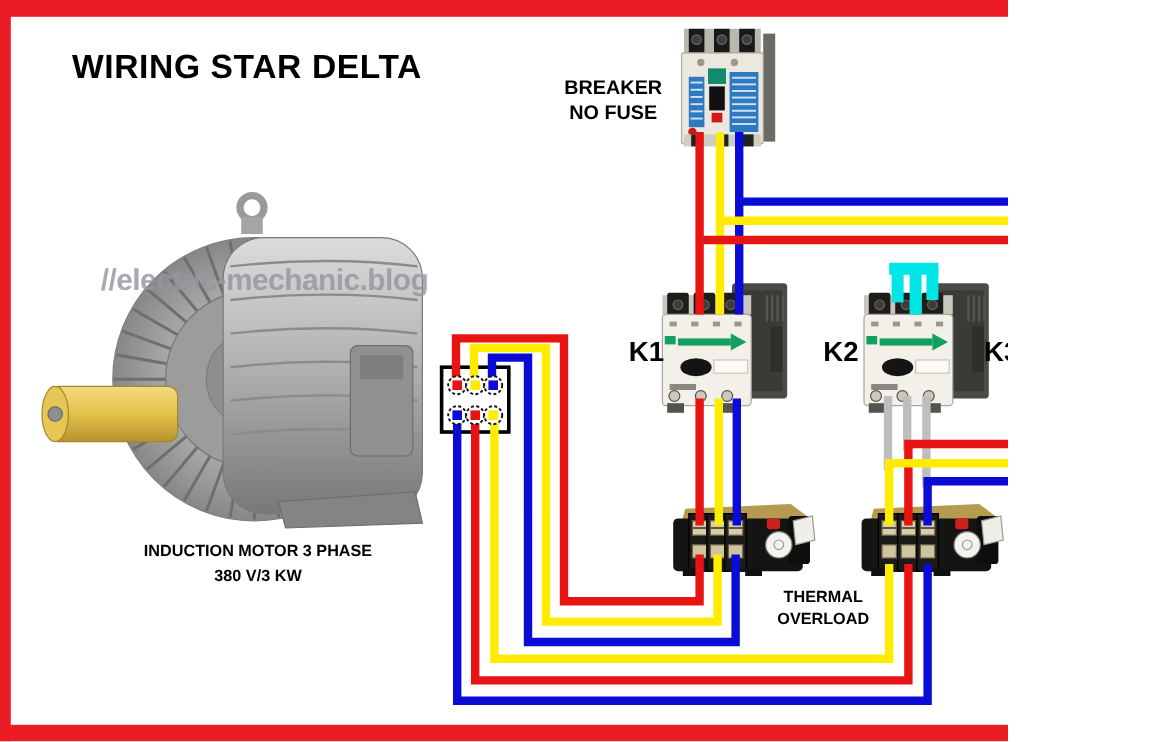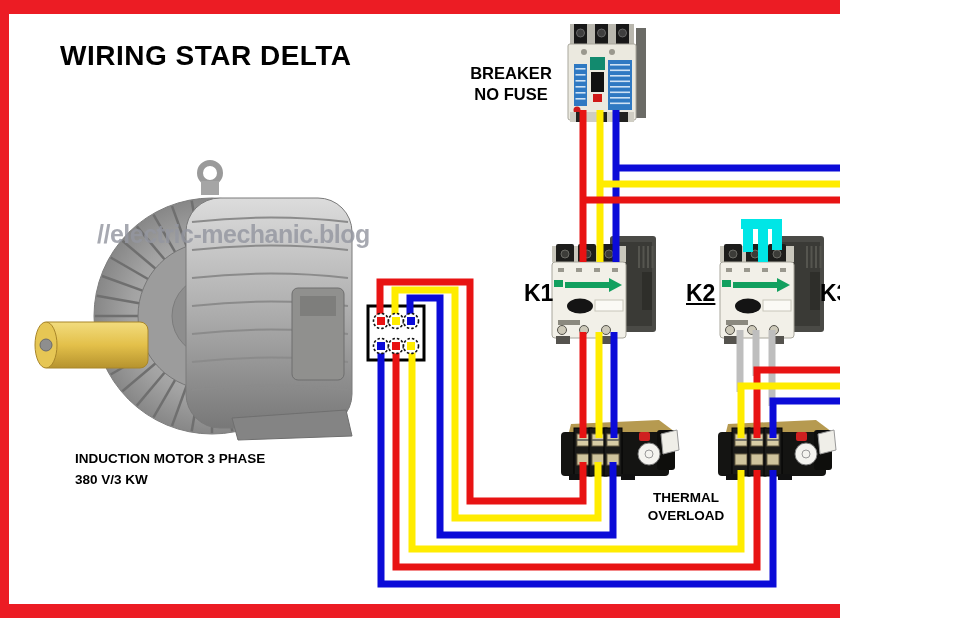--- a/index.html
+++ b/index.html
@@ -3,25 +3,25 @@
 <meta charset="utf-8">
 <style>
   html,body{margin:0;padding:0;background:#fff;}
   #stage{position:relative;width:840px;height:618px;background:#ffffff;overflow:hidden;
          font-family:"Liberation Sans",sans-serif;}
   #wiring-svg{position:absolute;left:0;top:0;}
   .lbl{position:absolute;font-weight:bold;color:#000;font-family:"Liberation Sans",sans-serif;}
   .title{left:60px;top:40px;font-size:28px;letter-spacing:.5px;white-space:nowrap;}
   .breaker-lbl{left:446px;top:63px;width:130px;text-align:center;font-size:16.5px;line-height:1.25;}
   .k-lbl{top:280px;font-size:23px;}
-  #k1-lbl{left:524px;} #k2-lbl{left:686px;text-decoration:underline;} #k3-lbl{left:820px;}
+  #k1-lbl{left:524px;} #k2-lbl{left:686px;} #k3-lbl{left:820px;}
   .thermal-lbl{left:616px;top:489px;width:140px;text-align:center;font-size:13.5px;line-height:1.3;}
-  .motor-cap{left:75px;top:449px;width:280px;text-align:left;font-size:13.5px;line-height:1.55;}
+  .motor-cap{left:75px;top:449px;width:280px;text-align:center;font-size:13.5px;line-height:1.55;}
   .watermark{left:84px;top:220px;font-size:25px;font-weight:bold;letter-spacing:-0.5px;
-             color:rgba(148,150,160,0.82);white-space:nowrap;margin-left:13px;}
+             color:rgba(148,150,160,0.82);white-space:nowrap;}
   .frame{position:absolute;background:#ec1c24;}
   #frame-top{left:0;top:0;width:980px;height:14px;}
   #frame-left{left:0;top:0;width:9px;height:618px;}
   #frame-right{left:967px;top:0;width:13px;height:618px;}
   #frame-bottom{left:0;top:604px;width:980px;height:14px;}
 </style>
 </head>
 <body>
 
 <div id="stage">

